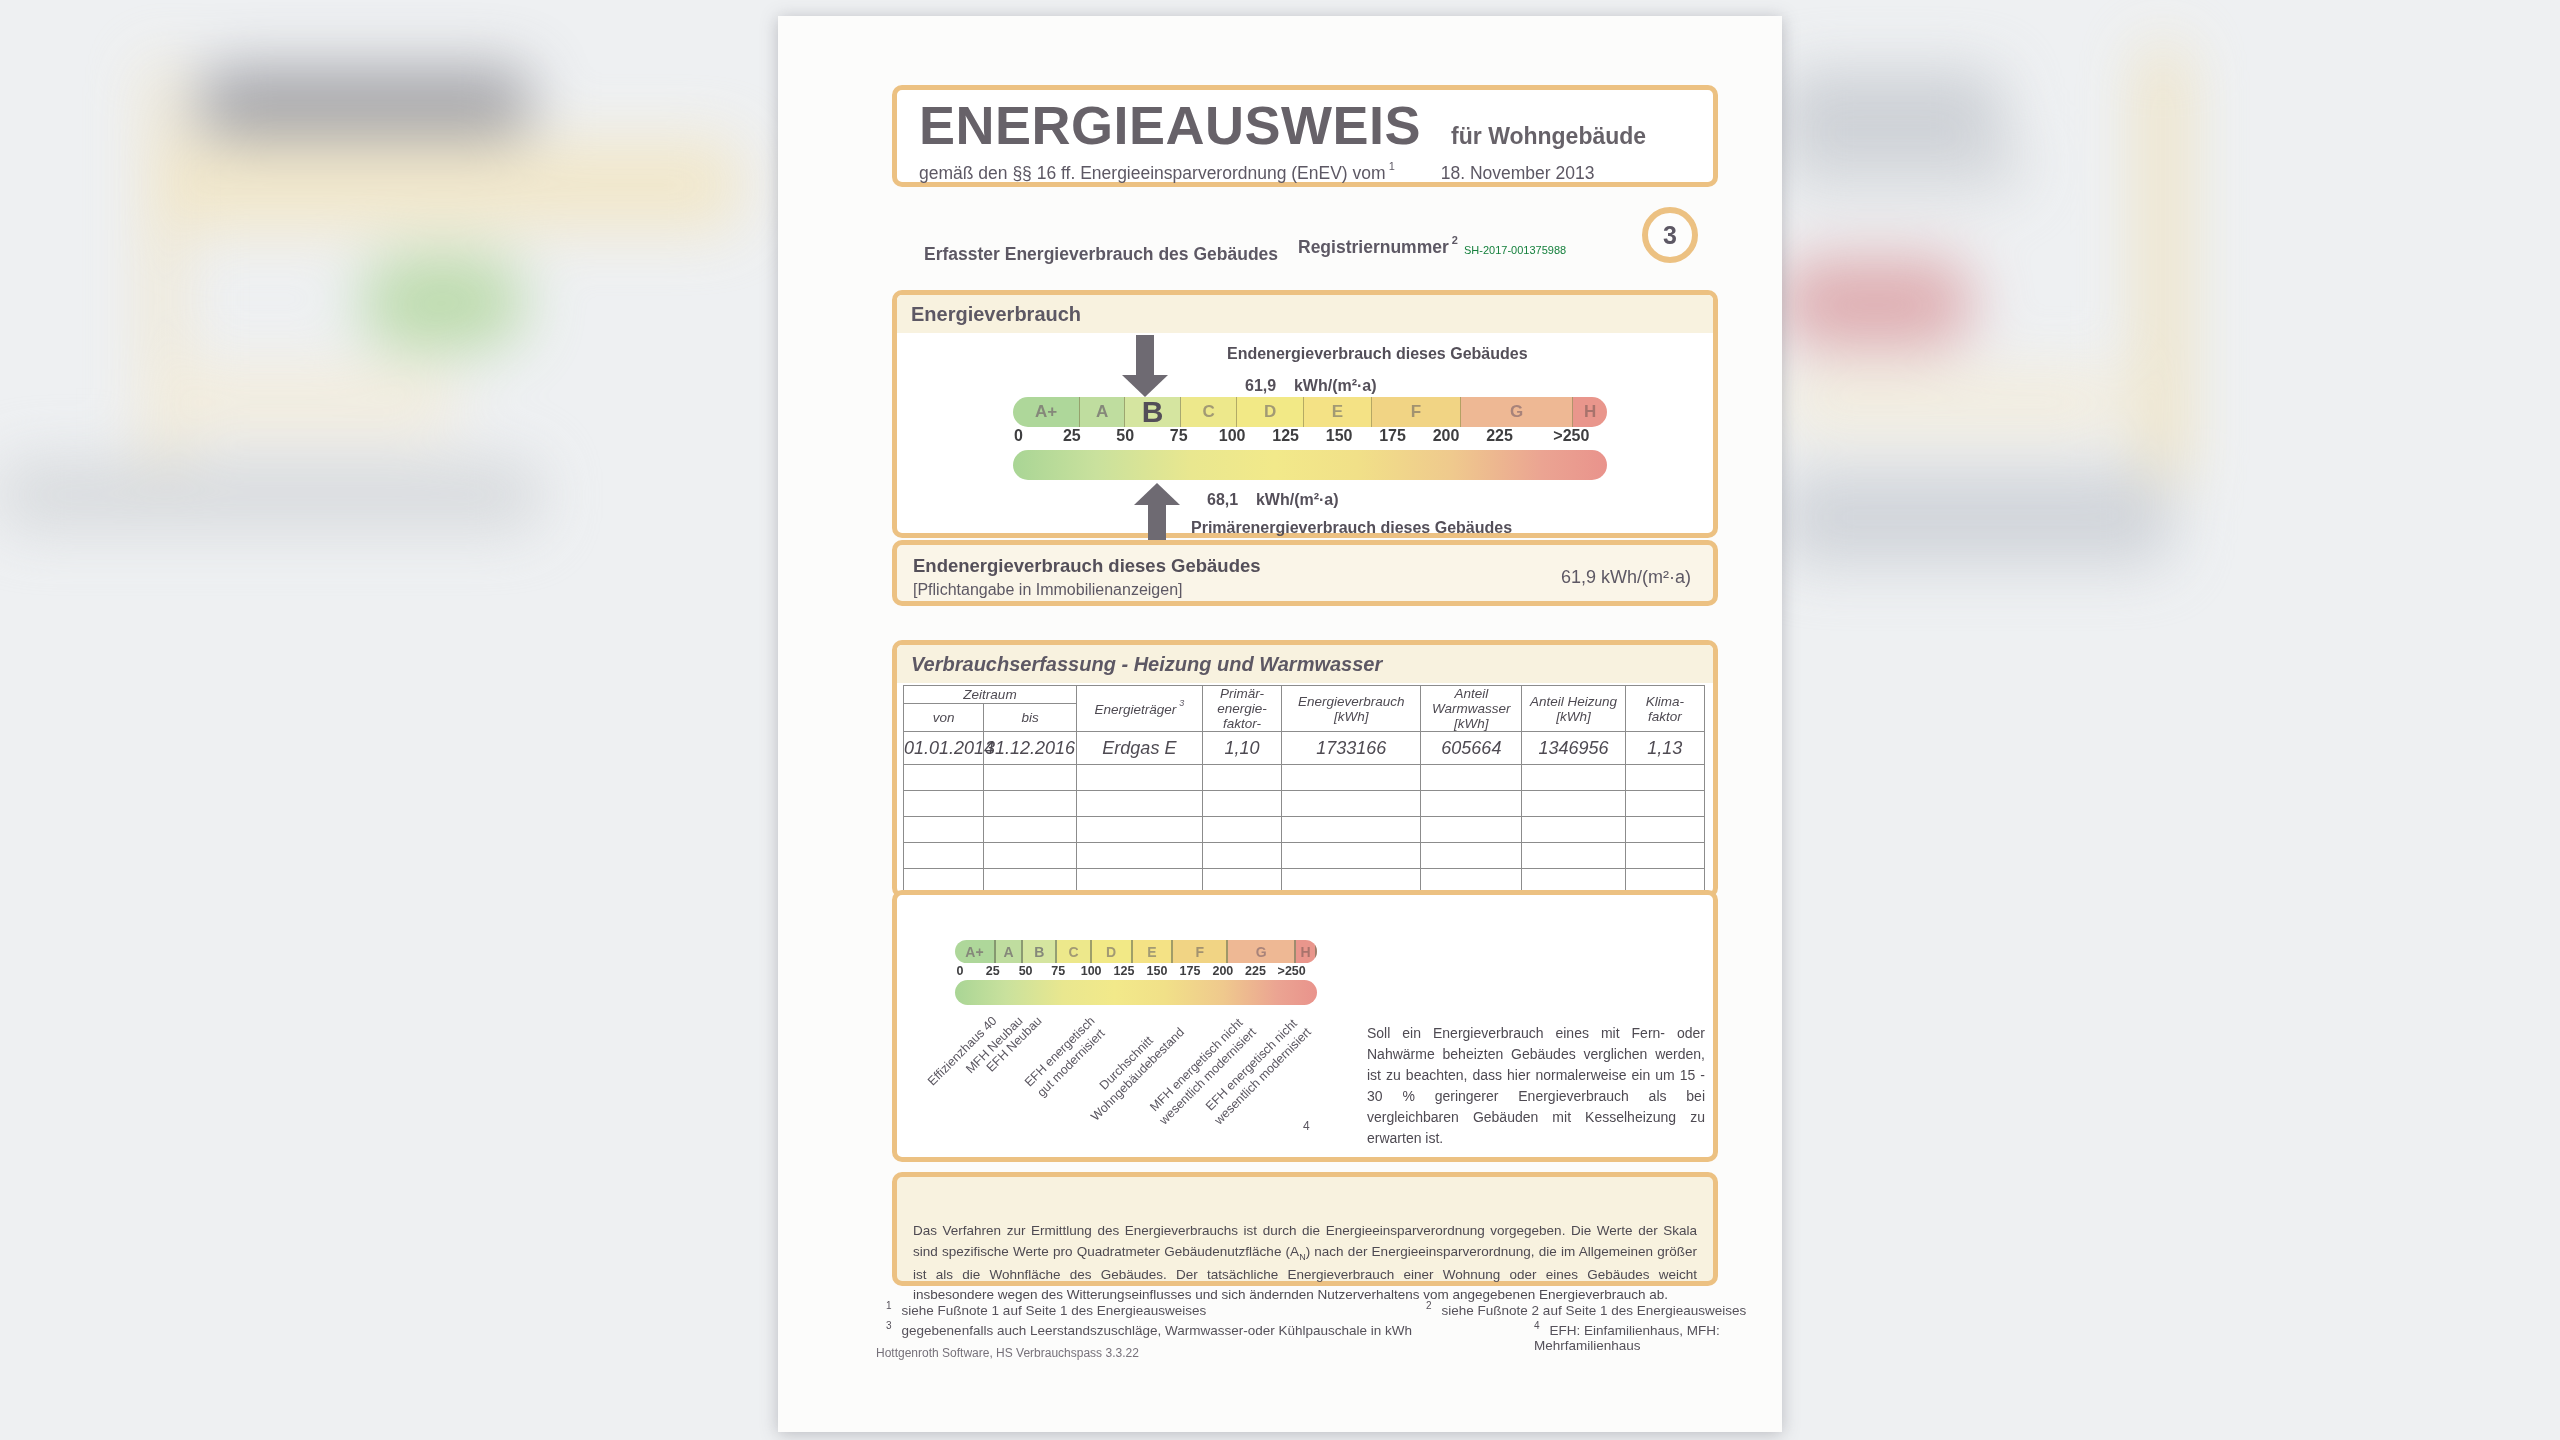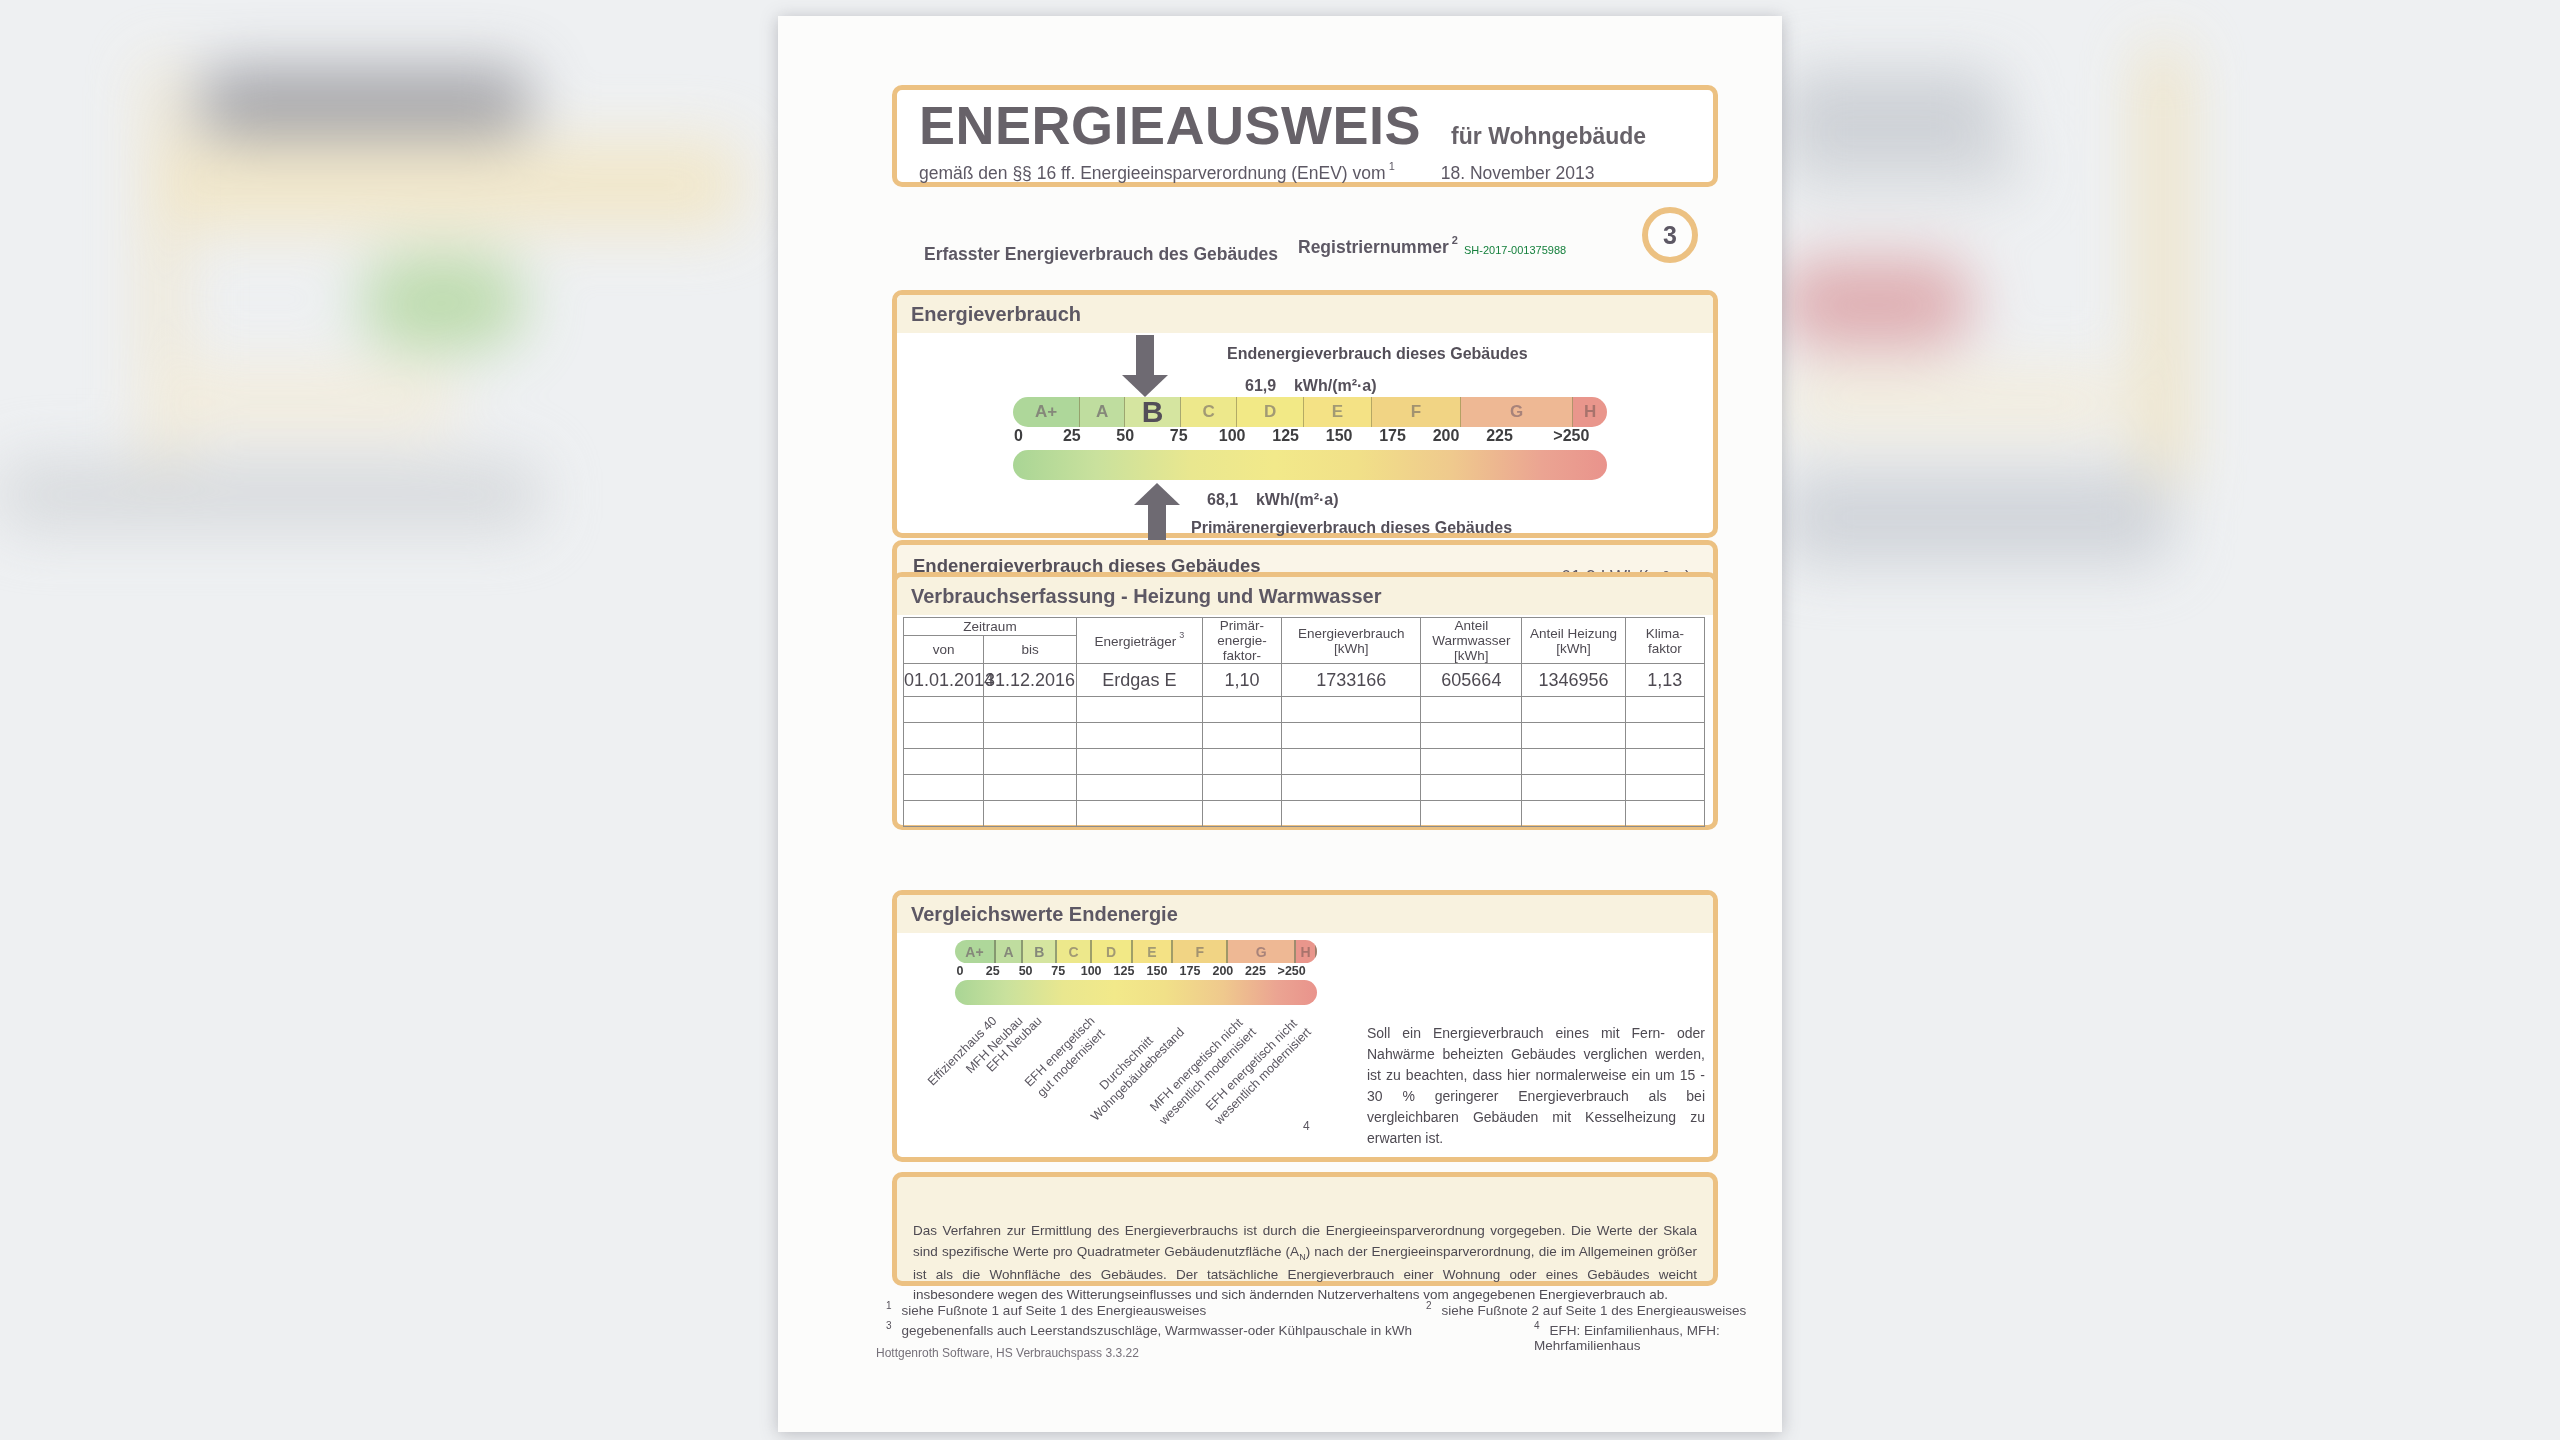--- a/index.html
+++ b/index.html
@@ -188,21 +188,21 @@
     <span class="lbl-b" style="left:310px;top:196px;text-align:center;"><span>68,1</span>&nbsp;&nbsp;&nbsp;&nbsp;<span>kWh/(m²·a)</span></span>
     <span class="lbl-b" style="left:294px;top:224px;">Primärenergieverbrauch dieses Gebäudes</span>
   </div>
 
   <div class="obox cream" style="left:114px;top:524px;width:816px;height:56px;background:#faf5e8;">
     <span class="endbox-title">Endenergieverbrauch dieses Gebäudes</span>
     <span class="endbox-note">[Pflichtangabe in Immobilienanzeigen]</span>
     <span class="endbox-value">61,9 kWh/(m²·a)</span>
   </div>
 
-  <div class="obox" style="left:114px;top:556px;width:816px;height:248px;">
+  <div class="obox" style="left:114px;top:624px;width:816px;height:248px;font-style:italic;">
     <div class="band">
         <div class="sec-head">Verbrauchserfassung - Heizung und Warmwasser</div>
       </div>
     <div style="position:absolute;left:6px;right:8px;top:40px;bottom:8px;">
       <table class="vt" style="height:100%;">
         <colgroup>
           <col style="width:10%">
             <col style="width:11.6%">
             <col style="width:15.7%">
             <col style="width:9.9%">
@@ -291,23 +291,20 @@
               <td></td>
               <td></td>
               <td></td>
             </tr>
       </tbody>
         </table>
     </div>
   </div>
 
   <div class="obox small" style="left:114px;top:874px;width:816px;height:262px;">
-    <div class="band">
-        <div class="sec-head">Vergleichswerte Endenergie</div>
-      </div>
 
     <div class="scale-letters">
       <span>A+</span>
       <span>A</span>
       <span>B</span>
       <span>C</span>
       <span>D</span>
       <span>E</span>
       <span>F</span>
       <span>G</span>

